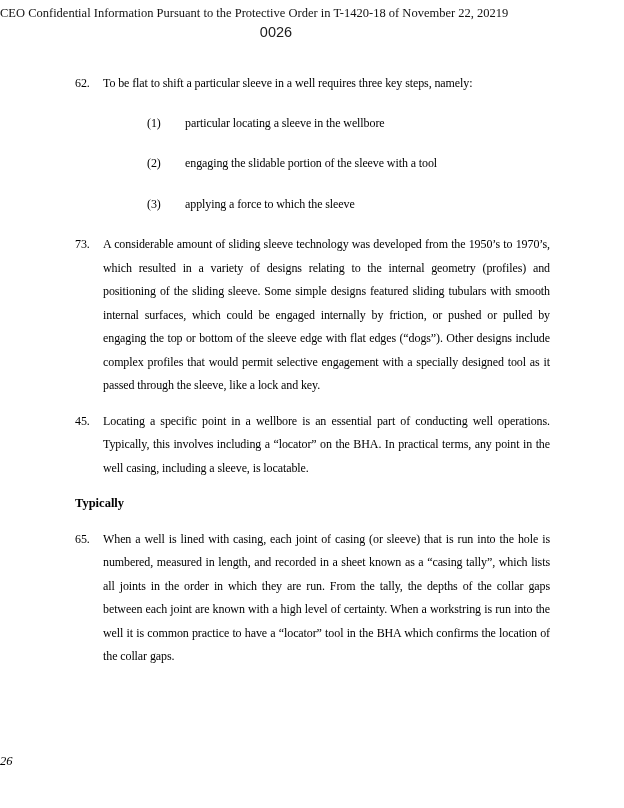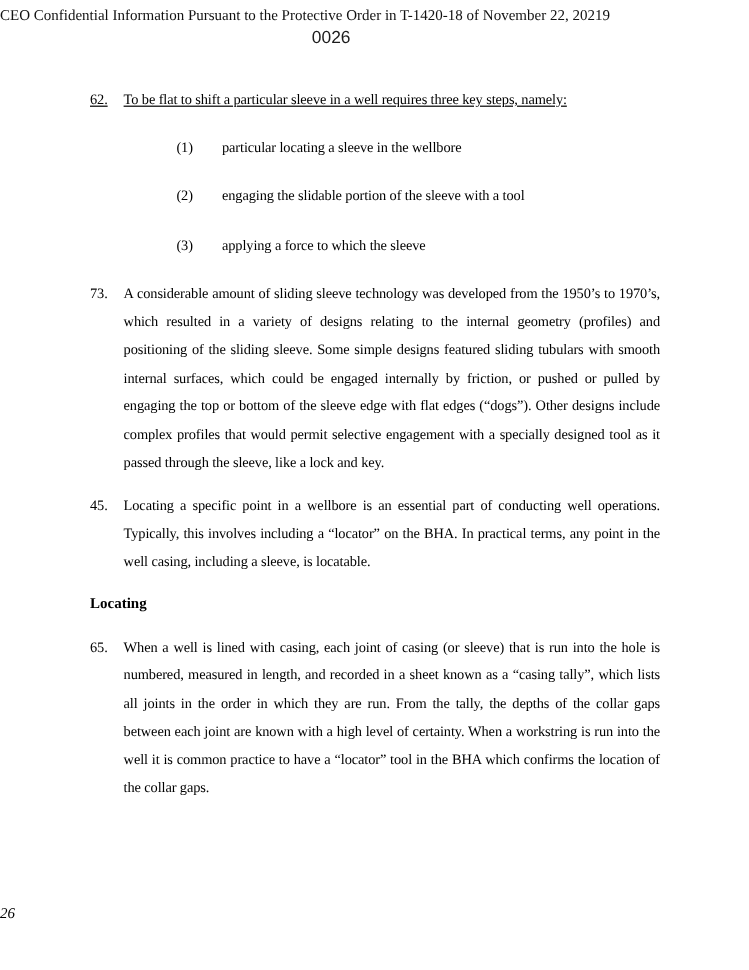--- a/index.html
+++ b/index.html
@@ -40,21 +40,20 @@
     padding: 32px 74px 0 75px;
   }
   .para {
     display: flex;
     line-height: 23.5px;
     margin: 0 0 12px 0;
     letter-spacing: -0.1px;
   }
   .para.first {
     margin-bottom: 16px;
-    text-decoration: underline;
   }
   .para .pnum {
     flex: none;
     width: 28px;
   }
   .para .ptxt {
     flex: 1;
     text-align: justify;
   }
   .sub-item {
@@ -122,21 +121,21 @@
     <div class="para">
       <span class="pnum">73.</span>
       <span class="ptxt">A considerable amount of sliding sleeve technology was developed from the 1950’s to 1970’s, which resulted in a variety of designs relating to the internal geometry (profiles) and positioning of the sliding sleeve.  Some simple designs featured sliding tubulars with smooth internal surfaces, which could be engaged internally by friction, or pushed or pulled by engaging the top or bottom of the sleeve edge with flat edges (“dogs”).  Other designs include complex profiles that would permit selective engagement with a specially designed tool as it passed through the sleeve, like a lock and key.</span>
     </div>
 
     <div class="para">
       <span class="pnum">45.</span>
       <span class="ptxt">Locating a specific point in a wellbore is an essential part of conducting well operations. Typically, this involves including a “locator” on the BHA. In practical terms, any point in the well casing, including a sleeve, is locatable.</span>
     </div>
 
-    <div class="section-heading">Locating</div>
+    <div class="section-heading">Typically</div>
 
     <div class="para">
       <span class="pnum">65.</span>
       <span class="ptxt">When a well is lined with casing, each joint of casing (or sleeve) that is run into the hole is numbered, measured in length, and recorded in a sheet known as a “casing tally”, which lists all joints in the order in which they are run.  From the tally, the depths of the collar gaps between each joint are known with a high level of certainty.  When a workstring is run into the well it is common practice to have a “locator” tool in the BHA which confirms the location of the collar gaps.</span>
     </div>
 
   </div>
 
   <div class="page-footer">
     <span>26</span>

